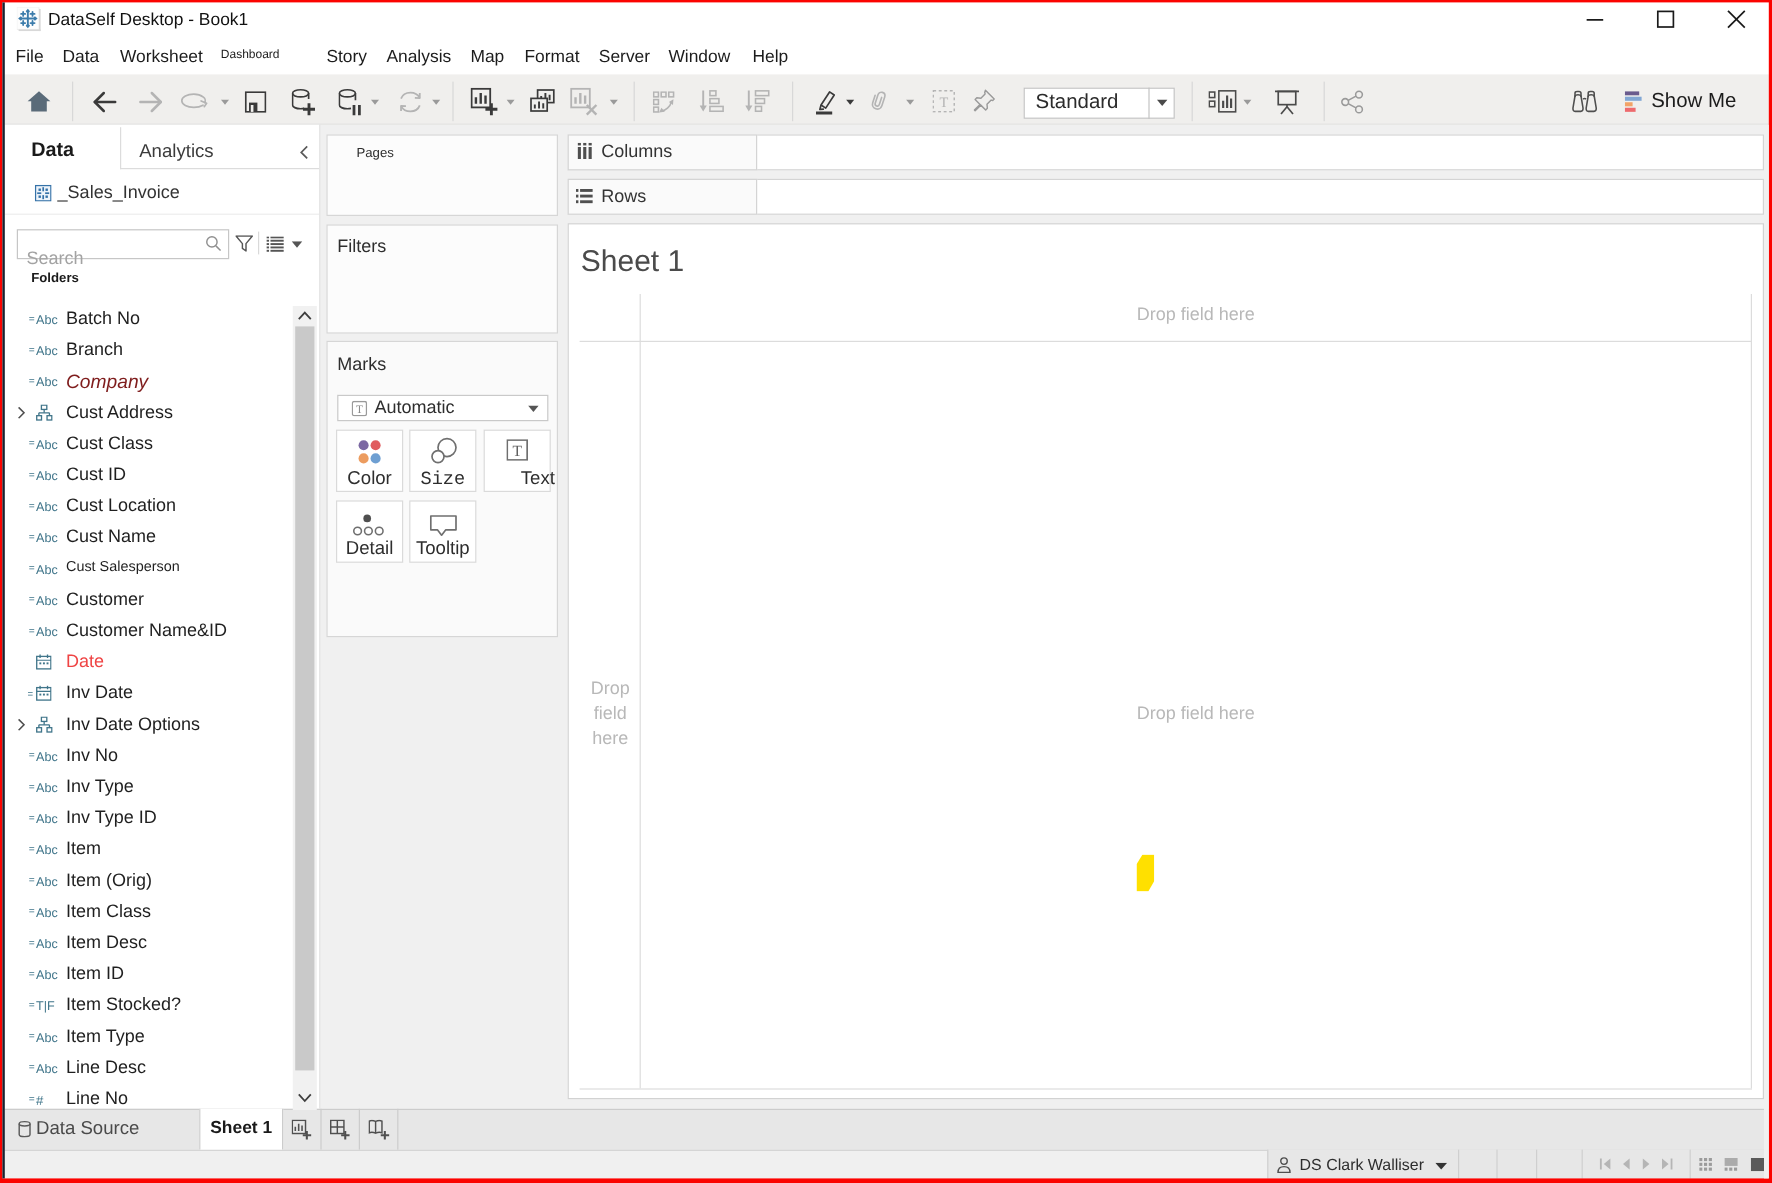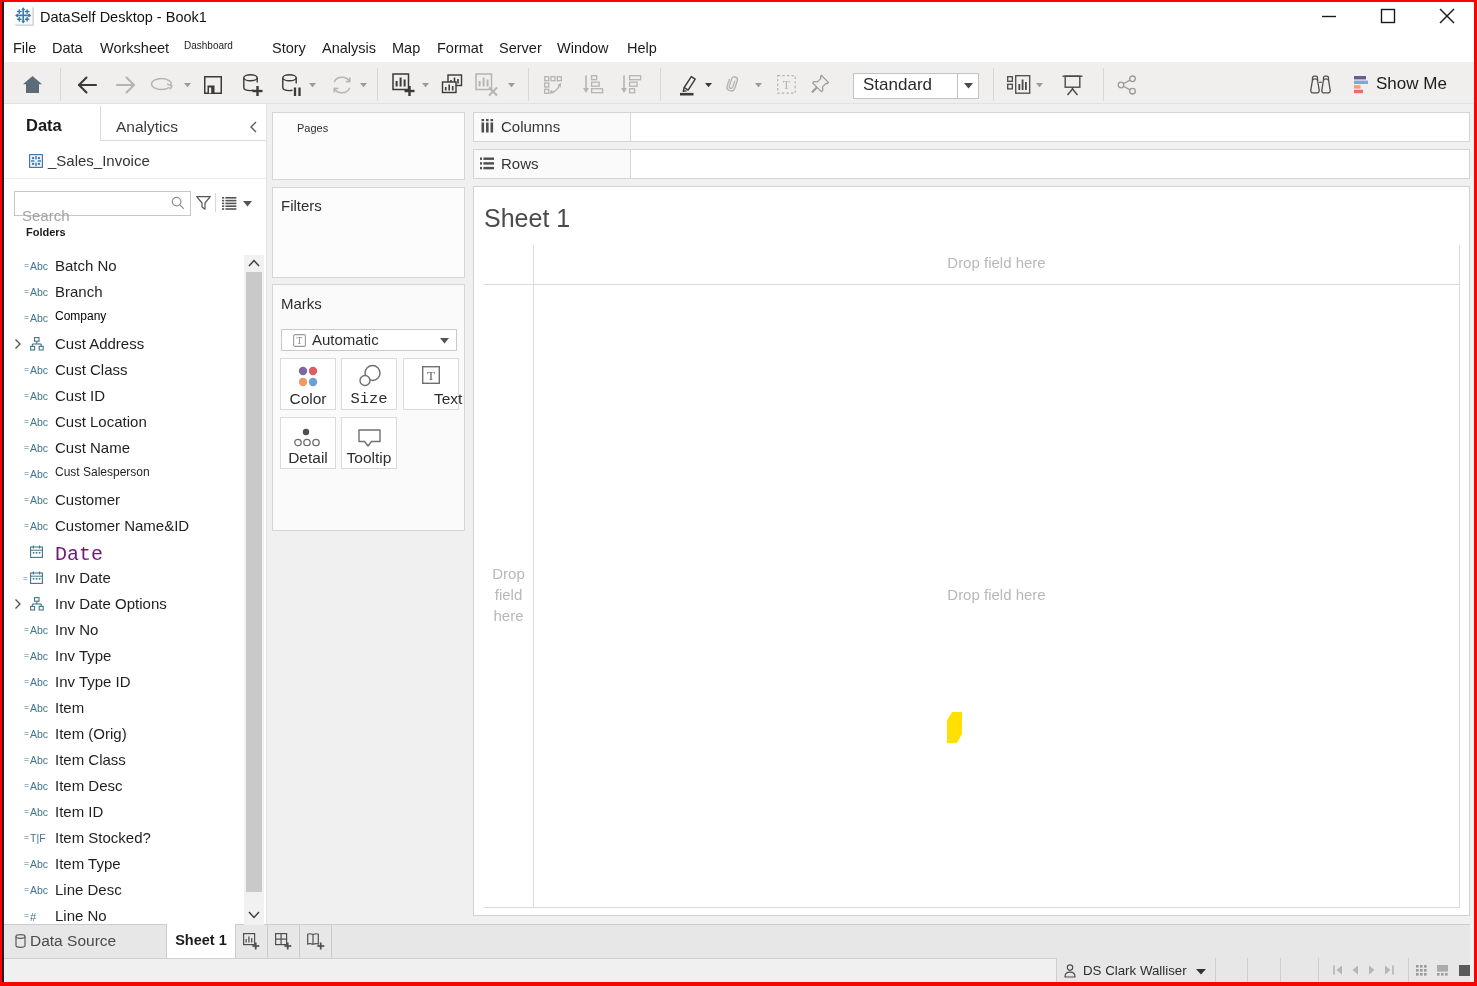--- a/index.html
+++ b/index.html
@@ -314,21 +314,21 @@
 <div style="position:absolute;left:55px;top:257.0px;font-size:15px;color:#1f1f1f;font-weight:400;font-family:'Liberation Sans',sans-serif;white-space:nowrap;line-height:1.2;">Batch No</div>
 <svg style="position:absolute;left:24px;top:286px" width="26" height="12" viewBox="0 0 26 12" fill="none">
     <text x="0" y="8" font-family="Liberation Sans" font-size="8.5" fill="#40758a">=</text>
     <text x="6" y="10" font-family="Liberation Sans" font-size="10.5" fill="#40758a">Abc</text>
   </svg>
 <div style="position:absolute;left:55px;top:283.0px;font-size:15px;color:#1f1f1f;font-weight:400;font-family:'Liberation Sans',sans-serif;white-space:nowrap;line-height:1.2;">Branch</div>
 <svg style="position:absolute;left:24px;top:312px" width="26" height="12" viewBox="0 0 26 12" fill="none">
     <text x="0" y="8" font-family="Liberation Sans" font-size="8.5" fill="#40758a">=</text>
     <text x="6" y="10" font-family="Liberation Sans" font-size="10.5" fill="#40758a">Abc</text>
   </svg>
-<div style="position:absolute;left:55px;top:309.0px;font-size:12px;color:#000000;font-weight:400;font-family:'Liberation Sans',sans-serif;white-space:nowrap;line-height:1.2;">Company</div>
+<div style="position:absolute;left:55px;top:309.0px;font-size:16px;color:#7f1d1d;font-weight:400;font-family:'Liberation Sans',sans-serif;white-space:nowrap;line-height:1.2;font-style:italic;">Company</div>
 <svg style="position:absolute;left:14px;top:339px" width="7" height="10" viewBox="0 0 7 10" fill="none">
     <path d="M1.5 0.5 L6 5 L1.5 9.5" stroke="#4f4f4f" stroke-width="1.3" fill="none"></path>
   </svg>
 <svg style="position:absolute;left:30px;top:337px" width="14" height="14" viewBox="0 0 14 14" fill="none">
     <g stroke="#40758a" stroke-width="1.1" fill="none">
 <rect x="4.5" y="0.6" width="4.5" height="3.6"></rect>
 <line x1="6.8" y1="4.2" x2="6.8" y2="7"></line>
 <line x1="2.4" y1="7" x2="11.2" y2="7"></line>
 <line x1="2.4" y1="7" x2="2.4" y2="9.4"></line>
       <line x1="11.2" y1="7" x2="11.2" y2="9.4"></line>
@@ -374,21 +374,21 @@
 <div style="position:absolute;left:55px;top:517.0px;font-size:15px;color:#1f1f1f;font-weight:400;font-family:'Liberation Sans',sans-serif;white-space:nowrap;line-height:1.2;">Customer Name&amp;ID</div>
 <svg style="position:absolute;left:30px;top:545px" width="13" height="14" viewBox="0 0 13 14" fill="none">
     <rect x="0.6" y="2" width="11.8" height="10.4" stroke="#40758a" stroke-width="1.1"></rect>
 <line x1="3.4" y1="0.4" x2="3.4" y2="3.4" stroke="#40758a" stroke-width="1.1"></line>
 <line x1="9.6" y1="0.4" x2="9.6" y2="3.4" stroke="#40758a" stroke-width="1.1"></line>
 <line x1="0.6" y1="5.2" x2="12.4" y2="5.2" stroke="#40758a" stroke-width="1"></line>
 <rect x="2.8" y="7" width="1.6" height="1.6" fill="#40758a"></rect>
     <rect x="5.8" y="7" width="1.6" height="1.6" fill="#40758a"></rect>
     <rect x="8.8" y="7" width="1.6" height="1.6" fill="#40758a"></rect>
   </svg>
-<div style="position:absolute;left:55px;top:543.0px;font-size:20px;color:#701a75;font-weight:400;font-family:Liberation Mono, monospace;white-space:nowrap;line-height:1.2;">Date</div>
+<div style="position:absolute;left:55px;top:543.0px;font-size:15px;color:#ef4444;font-weight:400;font-family:Liberation Sans, sans-serif;white-space:nowrap;line-height:1.2;">Date</div>
 <svg style="position:absolute;left:30px;top:571px" width="13" height="14" viewBox="0 0 13 14" fill="none">
     <rect x="0.6" y="2" width="11.8" height="10.4" stroke="#40758a" stroke-width="1.1"></rect>
 <line x1="3.4" y1="0.4" x2="3.4" y2="3.4" stroke="#40758a" stroke-width="1.1"></line>
 <line x1="9.6" y1="0.4" x2="9.6" y2="3.4" stroke="#40758a" stroke-width="1.1"></line>
 <line x1="0.6" y1="5.2" x2="12.4" y2="5.2" stroke="#40758a" stroke-width="1"></line>
 <rect x="2.8" y="7" width="1.6" height="1.6" fill="#40758a"></rect>
     <rect x="5.8" y="7" width="1.6" height="1.6" fill="#40758a"></rect>
     <rect x="8.8" y="7" width="1.6" height="1.6" fill="#40758a"></rect>
   </svg>
 <svg style="position:absolute;left:23px;top:575px" width="6" height="6" viewBox="0 0 6 6" fill="none">

